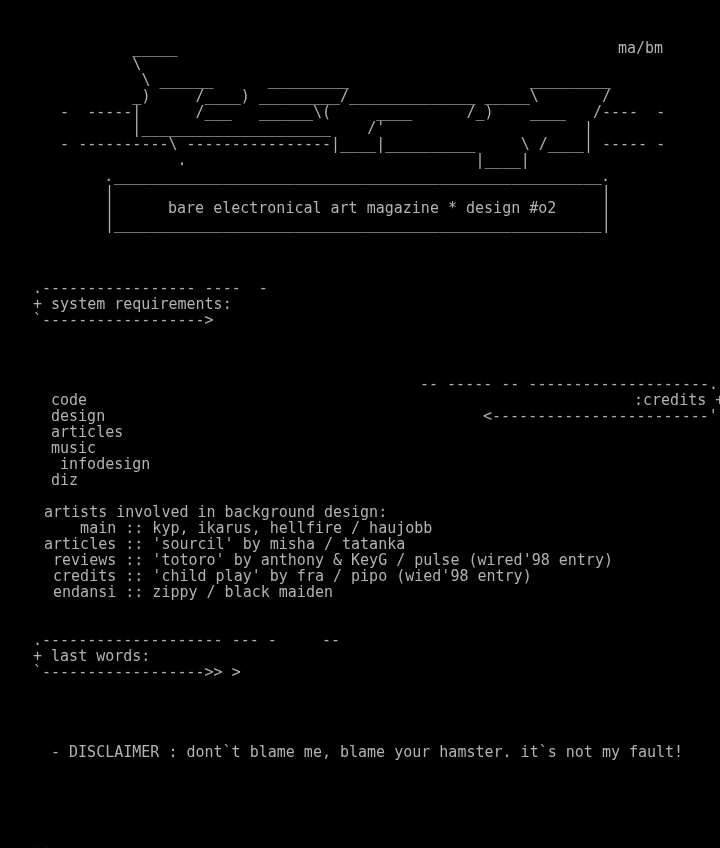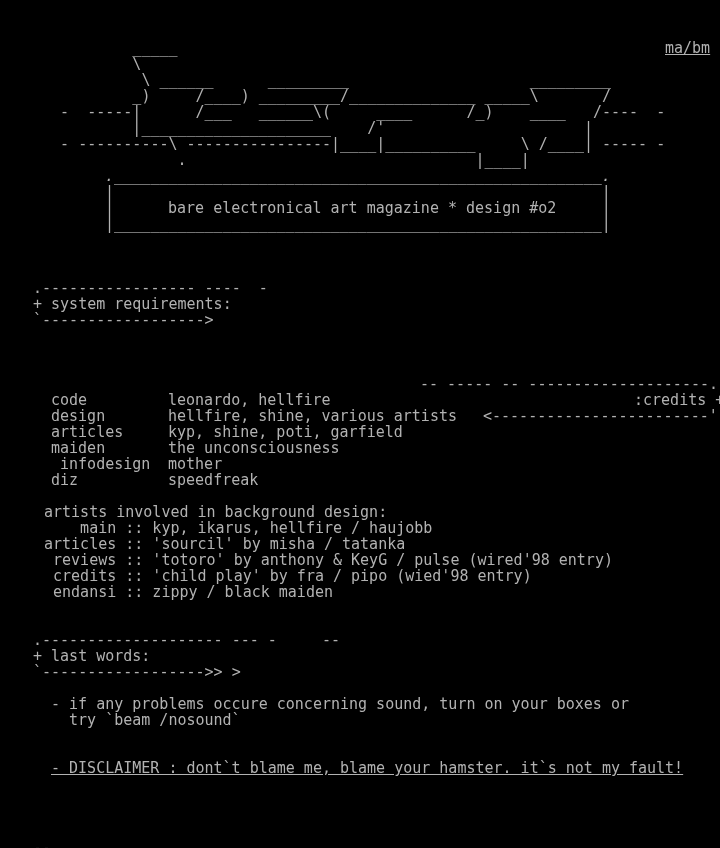--- a/index.html
+++ b/index.html
@@ -23,21 +23,21 @@
 
   <pre class="logo" style="left:0; top:16px;">            _____
             \
              \ ______      _________                    _________
             _)     /____) _________/______________ _____\       /
     -  -----|      /___   ______\(     ____      /_)    ____   /----  -
             |_____________________    /'                      |
     - ----------\ ----------------|____|__________     \ /____| ----- -
                  .                                |____|</pre>
 
-  <span class="abs" style="left:641px; top:16px;text-decoration:underline;">ma/bm</span>
+  <span class="abs" style="left:594px; top:16px;">ma/bm</span>
 
   <pre style="left:81px; top:144px;font-style:italic;">.______________________________________________________.
 |                                                      |
 |                                                      |
 |______________________________________________________|</pre>
 
   <span class="abs" style="left:144px; top:176px;">bare electronical art magazine * design #o2</span>
 
   <pre style="left:9px; top:256px;">.----------------- ----  -
 + system requirements:
@@ -47,46 +47,38 @@
 
   <span class="abs" style="left:396px; top:352px;">-- ----- -- --------------------.</span>
 
   <span class="abs" style="left:603px; top:368px;margin-left:7px;">:credits +</span>
 
   <span class="abs" style="left:459px; top:384px;">&lt;------------------------'</span>
 
   <pre style="left:27px; top:368px;">code
 design
 articles
-maiden
+music
  infodesign
 diz</pre>
 
-  <pre style="left:144px; top:368px;">leonardo, hellfire
-hellfire, shine, various artists
-kyp, shine, poti, garfield
-the unconsciousness
-mother
-speedfreak</pre>
 
   <pre style="left:20px; top:480px;">artists involved in background design:
     main :: kyp, ikarus, hellfire / haujobb
 articles :: 'sourcil' by misha / tatanka
  reviews :: 'totoro' by anthony &amp; KeyG / pulse (wired'98 entry)
  credits :: 'child play' by fra / pipo (wied'98 entry)
  endansi :: zippy / black maiden</pre>
 
   <pre style="left:9px; top:608px;">.-------------------- --- -     --
 + last words:
 `------------------&gt;&gt; &gt;</pre>
 
-  <pre style="left:27px; top:672px;">- if any problems occure concerning sound, turn on your boxes or
-  try `beam /nosound`</pre>
 
-  <pre style="left:27px; top:736px;text-decoration:underline;">- DISCLAIMER : dont`t blame me, blame your hamster. it`s not my fault!</pre>
+  <pre style="left:27px; top:720px;">- DISCLAIMER : dont`t blame me, blame your hamster. it`s not my fault!</pre>
 
 
   <span class="abs" style="left:9px; top:816px;">--</span>
 
 
   <span class="abs" style="left:657px; top:832px;">[EOF]</span>
 
 </div>
 
 </body></html>

